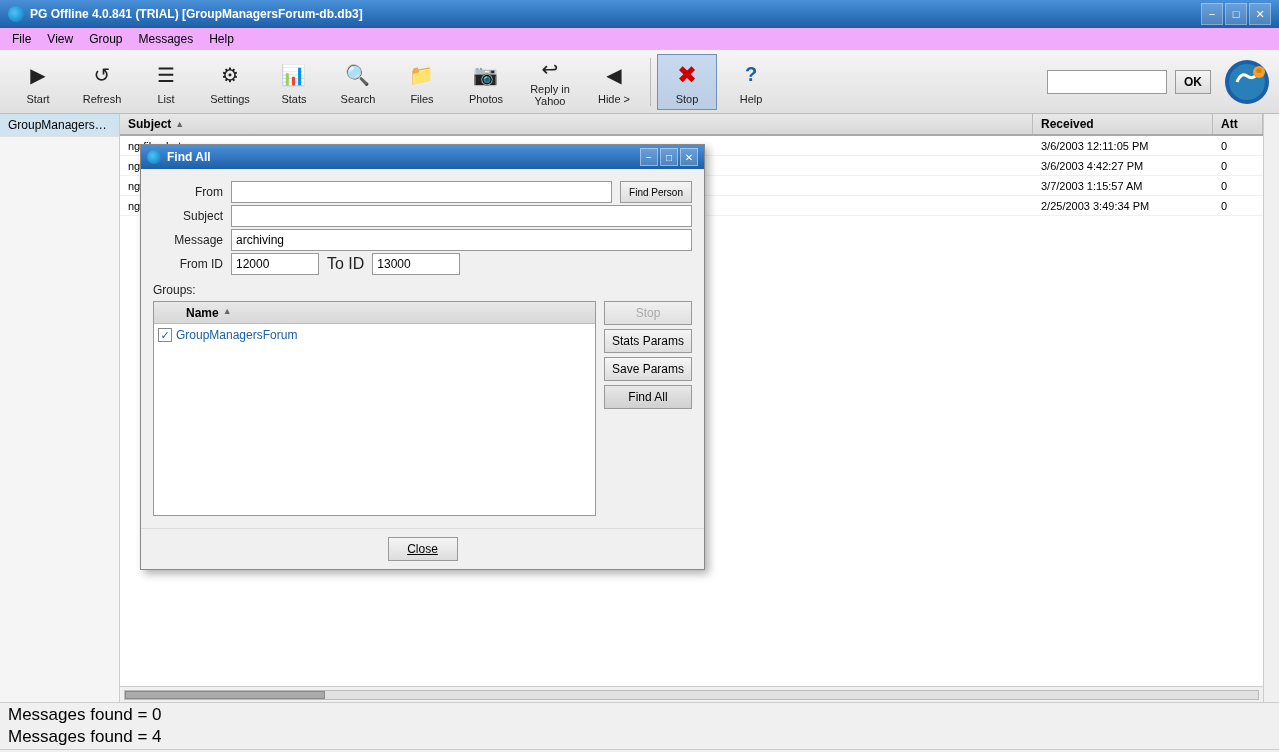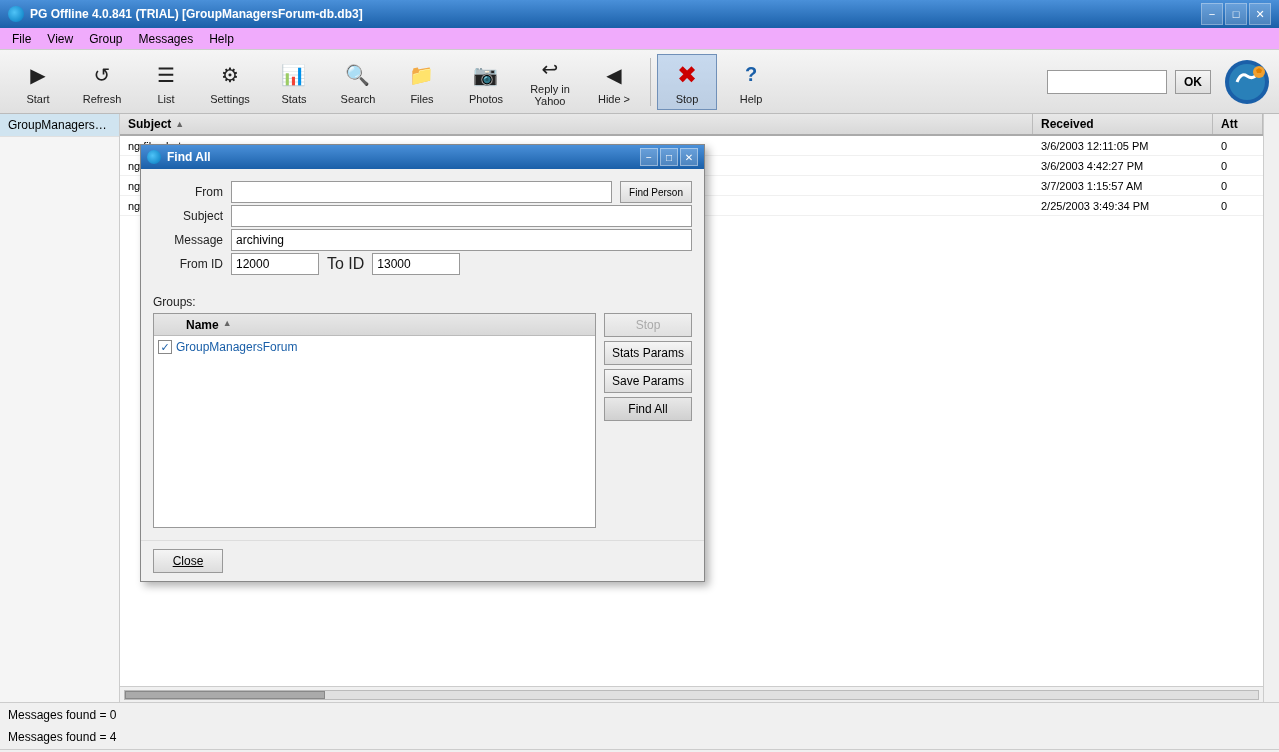--- a/index.html
+++ b/index.html
@@ -248,21 +248,21 @@
     }
 
     
     .status-bar {
       height: 24px;
       background: #f0f0f0;
       border-top: 1px solid #ccc;
       display: flex;
       align-items: center;
       padding: 0 8px;
-      font-size: 12px;
+      font-size: 17px;
       gap: 16px;
     }
 
     
     .bottom-bar {
       height: 26px;
       background: #f0f0f0;
       border-top: 1px solid #ccc;
       display: flex;
       align-items: center;
@@ -351,21 +351,21 @@
       background: linear-gradient(to bottom, #f5f5f5, #ddd);
       border: 1px solid #999;
       cursor: pointer;
       font-size: 10px;
       flex-shrink: 0;
     }
 
     .id-row {
       display: flex;
       align-items: center;
-      margin-bottom: 20px;
+      margin-bottom: 8px;
       gap: 8px;
     }
     .id-input {
       width: 88px;
       height: 22px;
       border: 1px solid #999;
       background: white;
       padding: 2px 4px;
       font-size: 12px;
     }
@@ -449,21 +449,21 @@
       cursor: default;
       background: linear-gradient(to bottom, #f0f0f0, #e0e0e0);
     }
     .dialog-btn.find-all {
       background: linear-gradient(to bottom, #e8e8e8, #d0d0d0);
     }
 
     .dialog-footer {
       padding: 8px 12px;
       display: flex;
-      justify-content: flex-start;
+      justify-content: center;
       border-top: 1px solid #ddd;
       background: #f0f0f0;
       text-decoration: underline;
     }
     .close-btn {
       width: 70px;
       height: 24px;
       background: linear-gradient(to bottom, #f5f5f5, #ddd);
       border: 1px solid #999;
       cursor: pointer;

